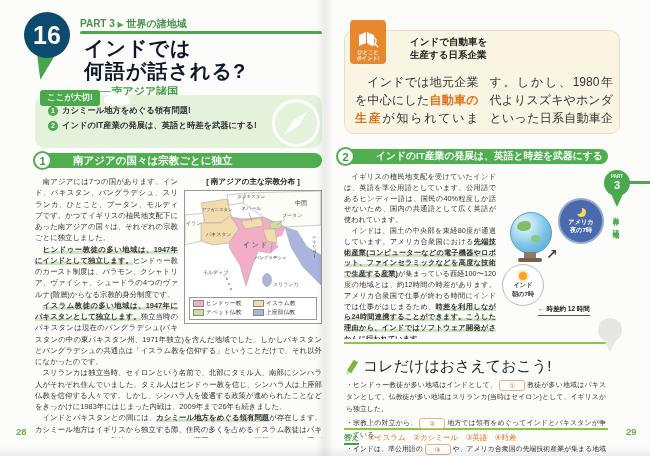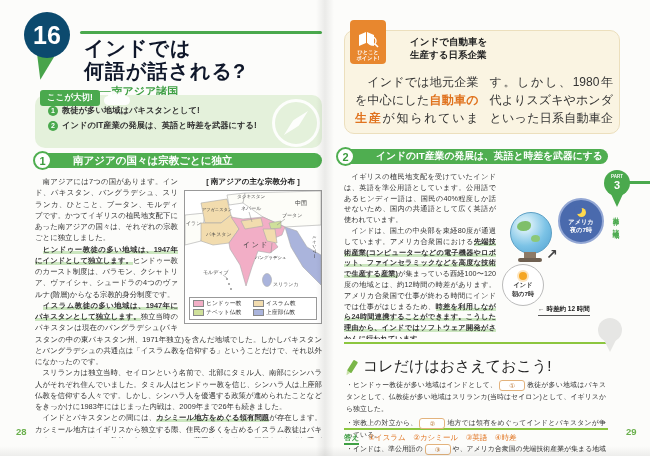--- a/index.html
+++ b/index.html
@@ -132,35 +132,40 @@
 </head>
 <body>
 
 <div class="spread">
 
   <div class="badge-tail"></div>
   <div class="badge">
     <span>16</span>
   </div>
 
+  <div class="part-line">
+    <span>PART 3</span>
+    <span class="tri">▶</span>
+    <span>世界の諸地域</span>
+  </div>
   <div class="part-bar"></div>
 
   <div class="title">インドでは
 何語が話される?</div>
   <div class="subtitle">──南アジア諸国</div>
 
   <div class="keybox">
     <span class="cloud" style="position:absolute;left:69px;top:1px;"></span>
     <span class="compass" style="position:absolute;left:237px;top:4px;"></span>
   </div>
   <div class="keybox-label">ここが大切!</div>
   <div class="keyitems">
     <div class="keyitem">
       <span class="knum">1</span>
-      <span>教徒が多い地域はパキスタンとして!</span>
+      <span>カシミール地方をめぐる領有問題!</span>
     </div>
     <div class="keyitem">
       <span class="knum">2</span>
       <span>インドのIT産業の発展は、英語と時差を武器にする!</span>
     </div>
   </div>
 
   <div class="secbar" style="left:35px;top:153px;width:287px;font-size:10.5px;">
     <span>南アジアの国々は宗教ごとに独立</span>
   </div>

